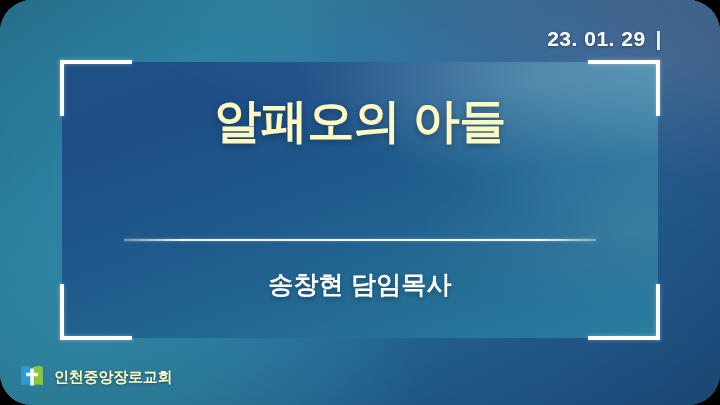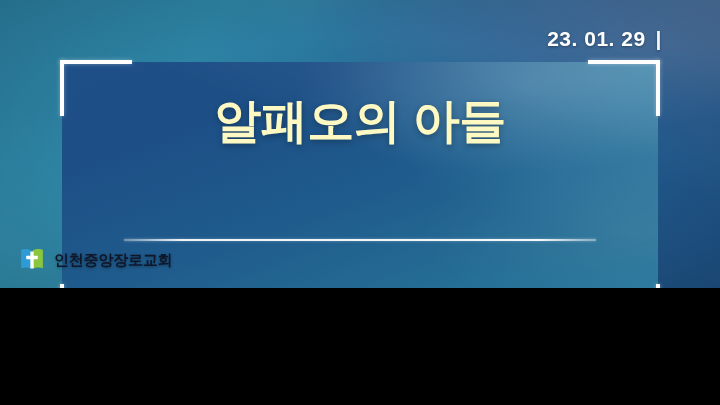--- a/index.html
+++ b/index.html
@@ -3,24 +3,25 @@
 <meta charset="utf-8">
 <style>
   html, body {
     margin: 0;
     padding: 0;
     background: #000;
   }
   #stage {
     position: relative;
     width: 720px;
-    height: 288px;
+    height: 405px;
     overflow: hidden;
     font-family: "Liberation Sans", "DejaVu Sans", sans-serif;
     background: #2e86a8;
+    border-radius: 32px;
   }
 
   
   .bg-base {
     position: absolute;
     inset: 0;
     background:
       radial-gradient(120% 90% at 105% 8%, #1d4c84 0%, rgba(29,76,132,0) 52%),
       radial-gradient(110% 100% at -8% 96%, #3494b4 0%, rgba(52,148,180,0) 60%),
       linear-gradient(118deg, #2b7fa0 0%, #2d83a4 26%, #28709a 48%, #225f92 68%, #1f5489 100%);
@@ -167,21 +168,21 @@
     display: flex;
     align-items: center;
     gap: 8px;
   }
   .logo-mark {
     width: 28px;
     height: 28px;
     display: block;
   }
   .logo-text {
-    color: #0f172a;
+    color: #fef9c3;
     font-size: 15px;
     font-weight: 700;
     letter-spacing: -0.2px;
     text-shadow: 0 1px 3px rgba(0,0,0,0.35);
   }
 </style>
 </head>
 <body>
 
 <div id="stage">
@@ -203,20 +204,21 @@
     <span>23. 01. 29</span>
     <span class="header-sep">|</span>
   </div>
 
   <div class="title-block">
     <div class="title-line">알패오의 아들</div>
   </div>
 
   <div class="divider"></div>
 
+  <div class="speaker">송창현 담임목사</div>
 
   <div class="logo">
     <svg class="logo-mark" viewBox="0 0 32 32">
       <path d="M15.2 5.0 C11.2 2.8 6.6 3.0 3.6 4.2 L3.6 25.4 C6.6 24.2 11.4 24.0 15.2 26.2 Z" fill="#2f9bd6"></path>
       <path d="M16.8 5.0 C20.8 2.8 25.4 3.0 28.4 4.2 L28.4 25.4 C25.4 24.2 20.6 24.0 16.8 26.2 Z" fill="#8cc63f"></path>
       <rect x="14.1" y="6.2" width="3.8" height="19.4" rx="0.6" fill="#ffffff"></rect>
       <rect x="9.4" y="11.2" width="13.2" height="3.8" rx="0.6" fill="#ffffff"></rect>
     </svg>
     <span class="logo-text">인천중앙장로교회</span>
   </div>

